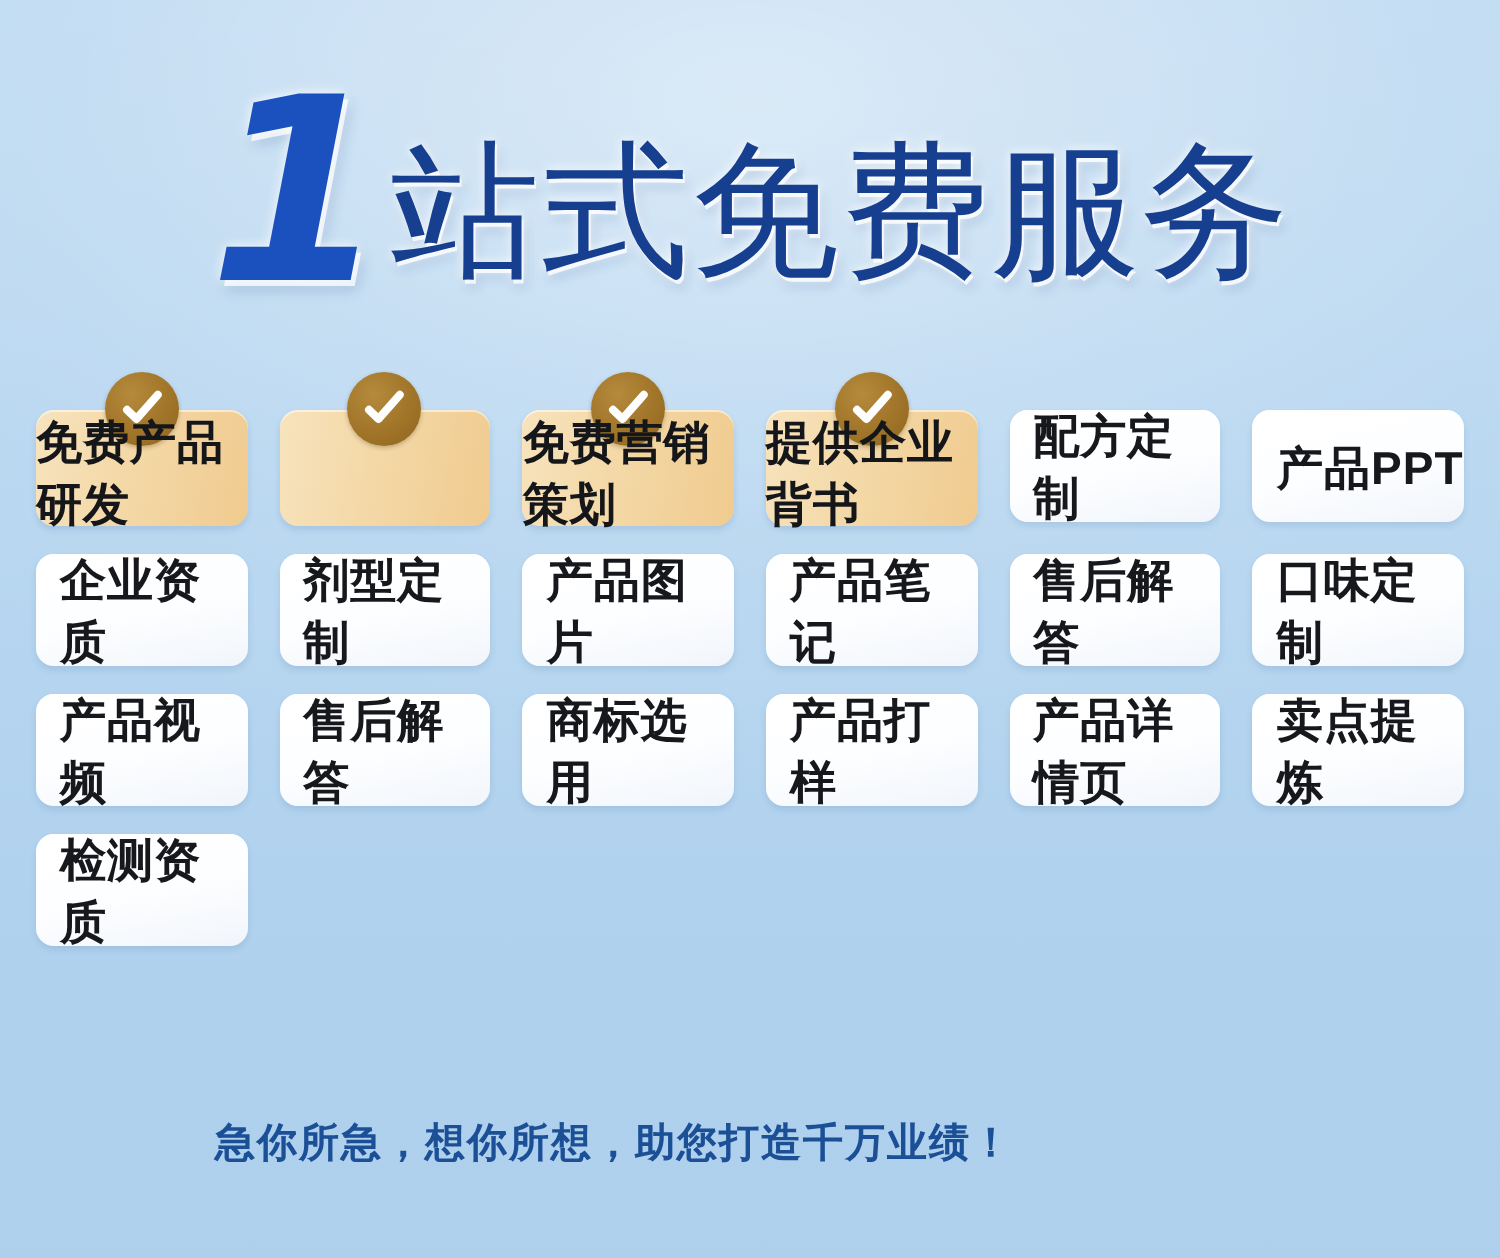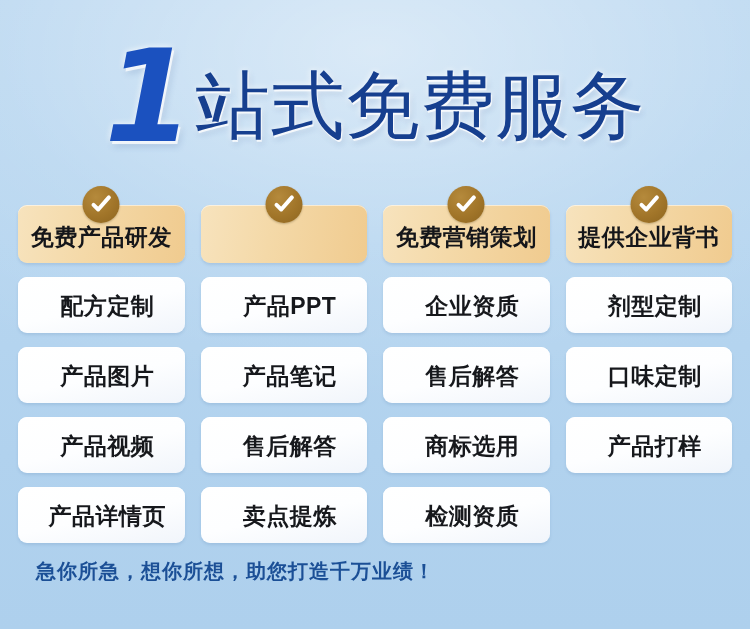--- a/index.html
+++ b/index.html
@@ -69,21 +69,21 @@
       2px 4px 6px rgba(40,80,150,0.20);
   }
 
   
   .grid {
     position: absolute;
     left: 18px;
     top: 205px;
     width: 714px;
     display: grid;
-    grid-template-columns: repeat(4, 1fr);
+    grid-template-columns: repeat(6, 1fr);
     column-gap: 16px;
     row-gap: 14px;
   }
 
   .head-cell {
     position: relative;
     height: 58px;
     border-radius: 9px;
     background: linear-gradient(100deg, #f7e3bd 0%, #f4d9a8 42%, #f0cb8f 100%);
     box-shadow:
@@ -137,25 +137,25 @@
     position: relative;
     top: 1px;
   }
 
   
   .footer {
     position: absolute;
     left: 0;
     top: 558px;
     width: 614px;
+    text-align: center;
     font-size: 20px;
     font-weight: 700;
     color: #1b4f96;
     letter-spacing: 1px;
-    margin-left: 36px;
   }
 </style>
 </head>
 <body>
 
 <div id="poster">
 
   <div class="title-wrap">
     <div class="title-row">
       <span class="title-num">1</span>

